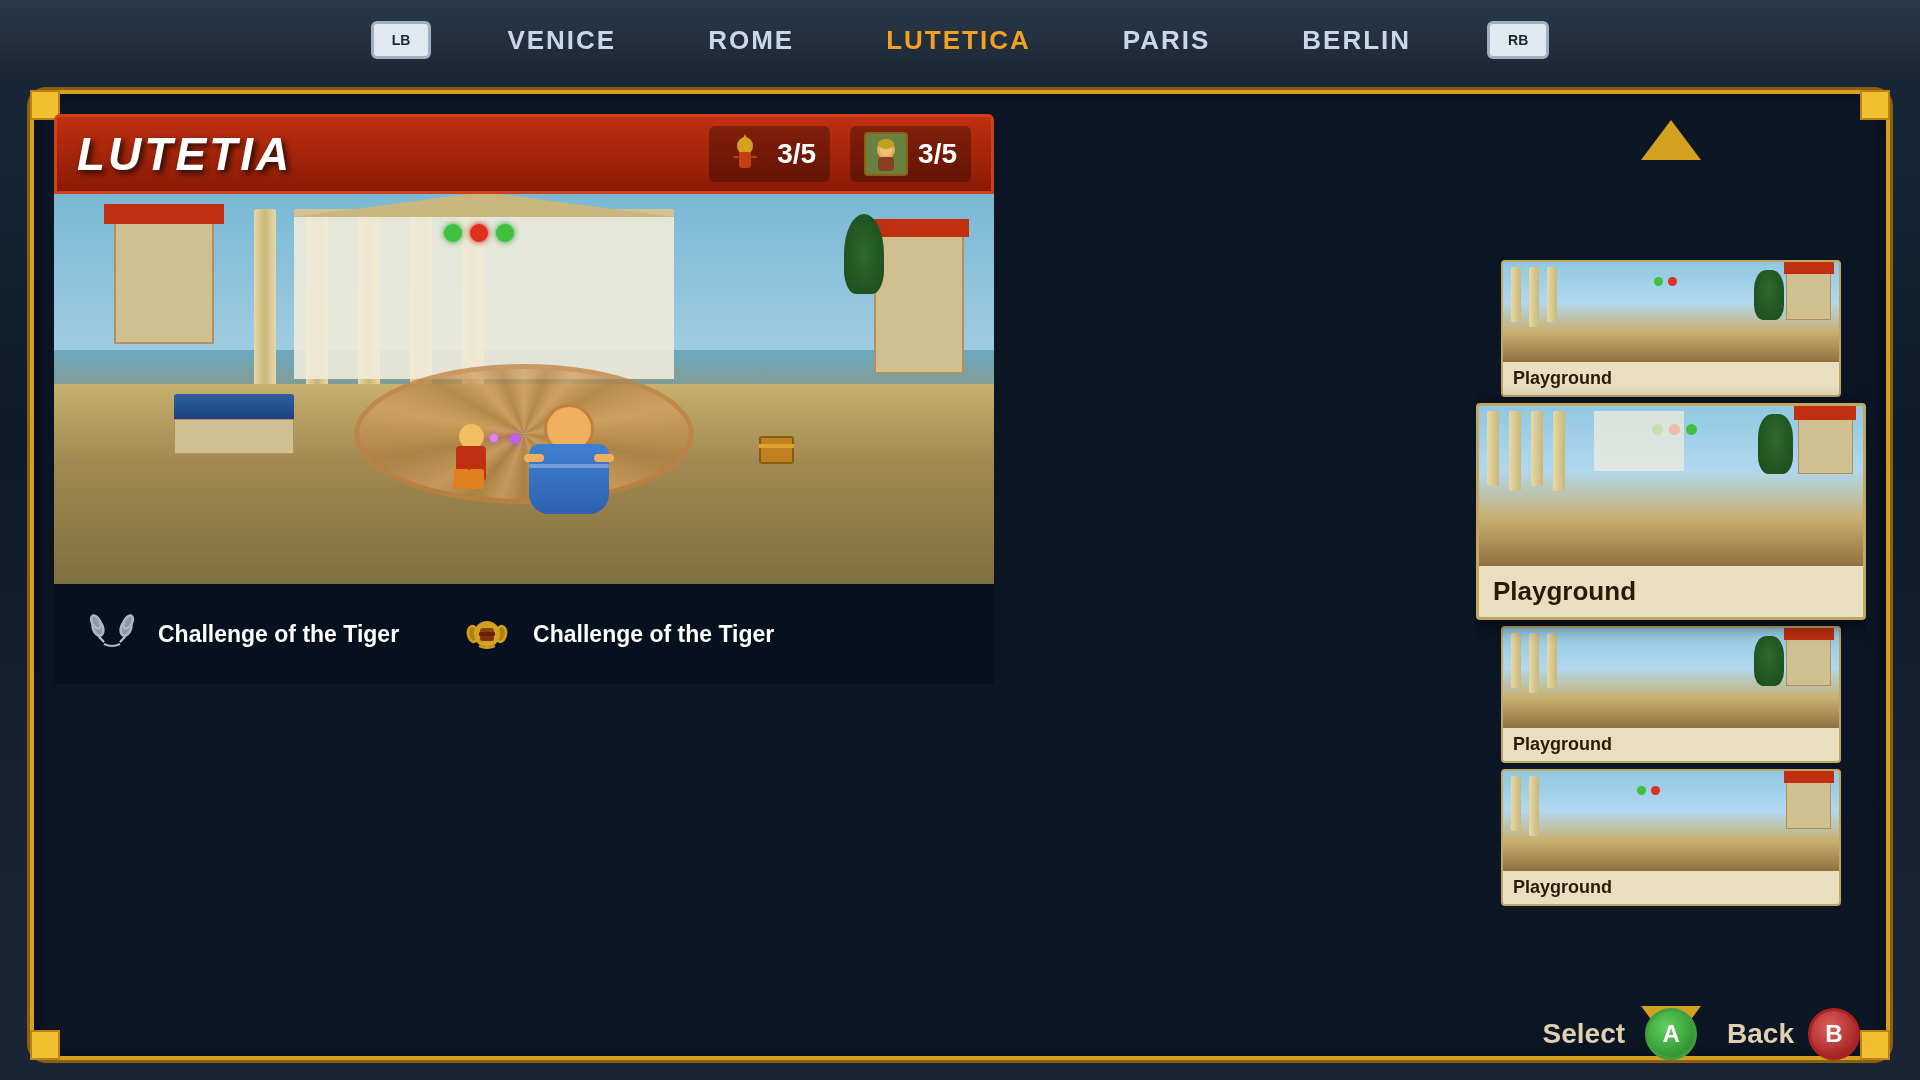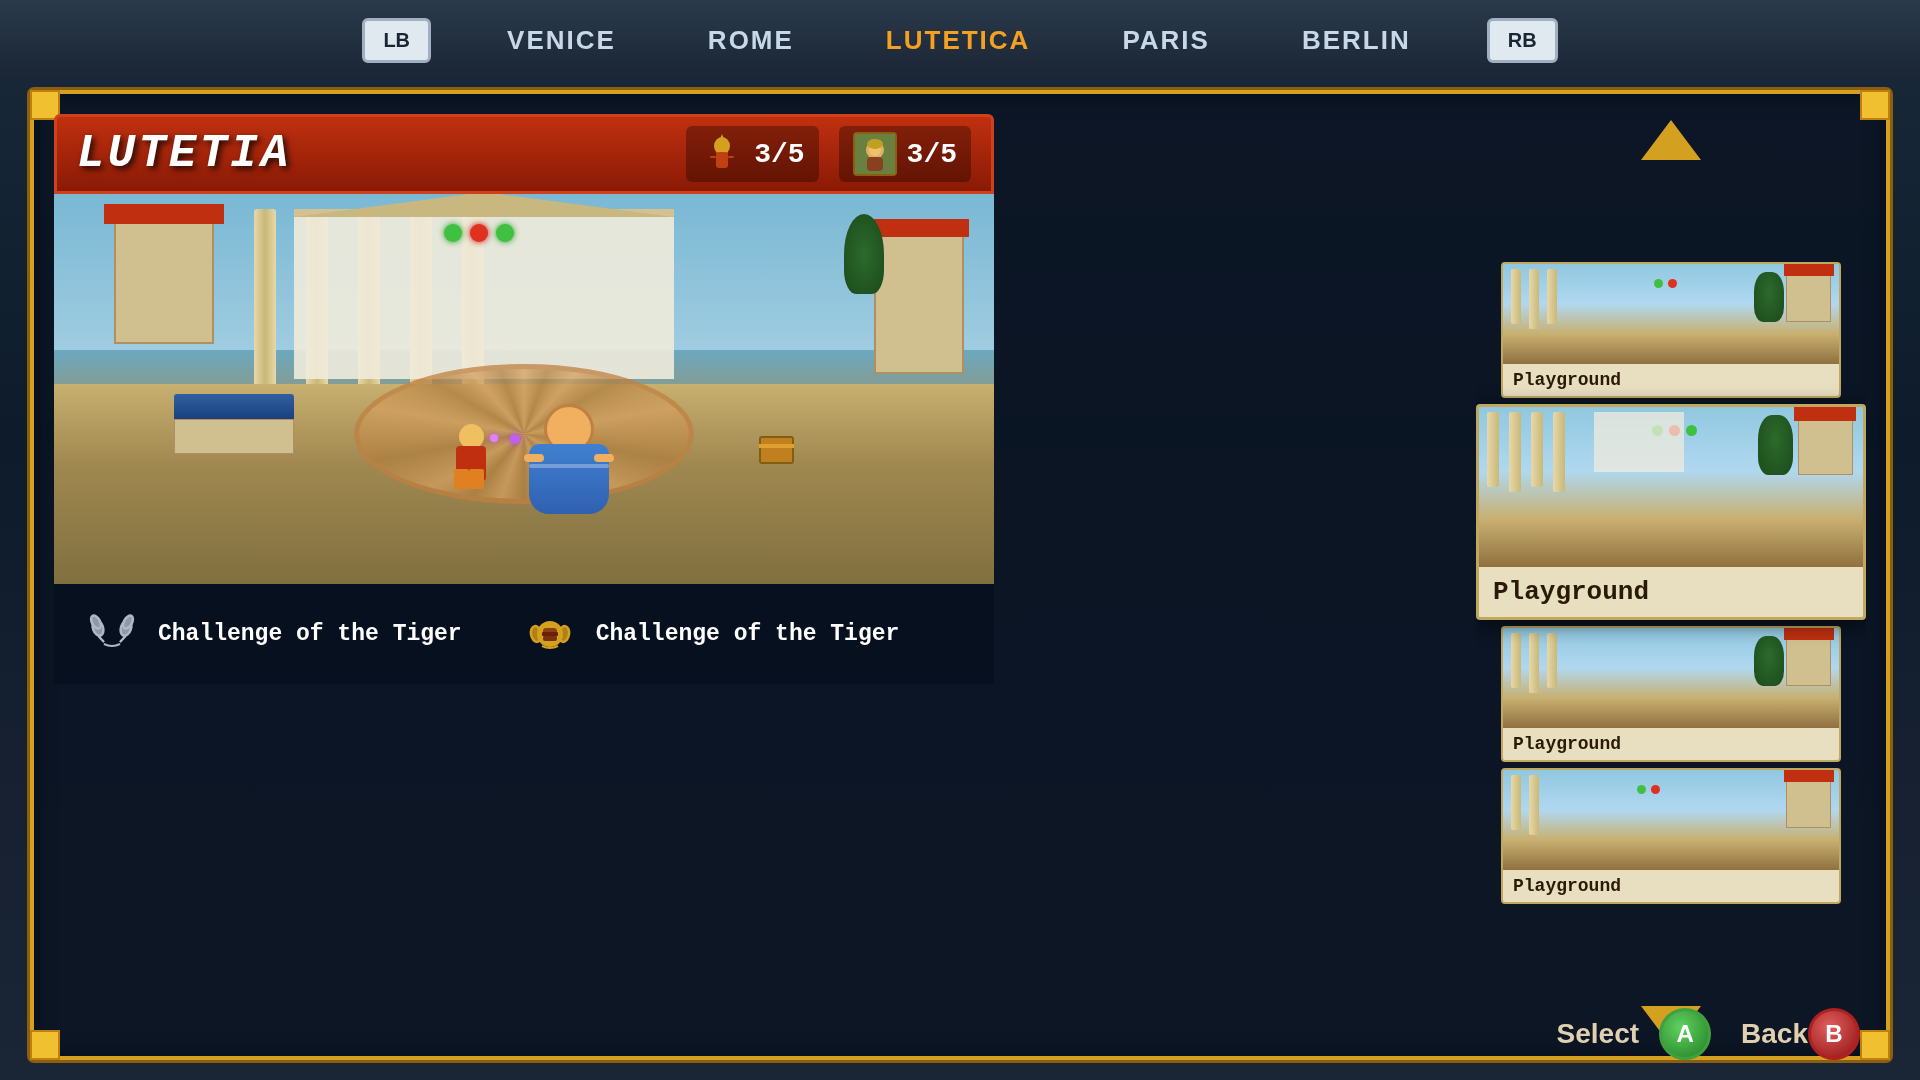--- a/index.html
+++ b/index.html
@@ -36,40 +36,39 @@
       padding: 8px 16px;
     }
 
     .nav-item.active {
       color: #f5a020;
     }
 
     .nav-button {
       background: #e0e8f0;
       color: #1a2535;
-      font-size: 20px;
+      font-size: 14px;
       font-weight: bold;
       padding: 8px 18px;
       border: 3px solid #a0b0c0;
       border-radius: 6px;
       cursor: pointer;
     }
 
     
     .main-frame {
       position: absolute;
       top: 90px;
       left: 30px;
       right: 30px;
       bottom: 20px;
       border: 4px solid #d4a020;
-      border-radius: 4px;
+      border-radius: 16px;
       background: rgba(10, 20, 35, 0.85);
       box-shadow: 0 0 0 3px #8a6010, inset 0 0 20px rgba(0,0,0,0.5);
-      font-family: Liberation Mono, monospace;
     }
 
     
     .corner {
       position: absolute;
       width: 30px;
       height: 30px;
       background: #f0c030;
       border: 2px solid #c08010;
     }
@@ -284,20 +283,21 @@
     .btn-select {
       display: flex;
       align-items: center;
       gap: 20px;
       cursor: pointer;
     }
 
     .btn-back {
       display: flex;
       align-items: center;
+      gap: 14px;
       cursor: pointer;
     }
 
     .btn-label {
       color: #e0d0b0;
       font-size: 28px;
       font-weight: bold;
     }
 
     .btn-circle {

